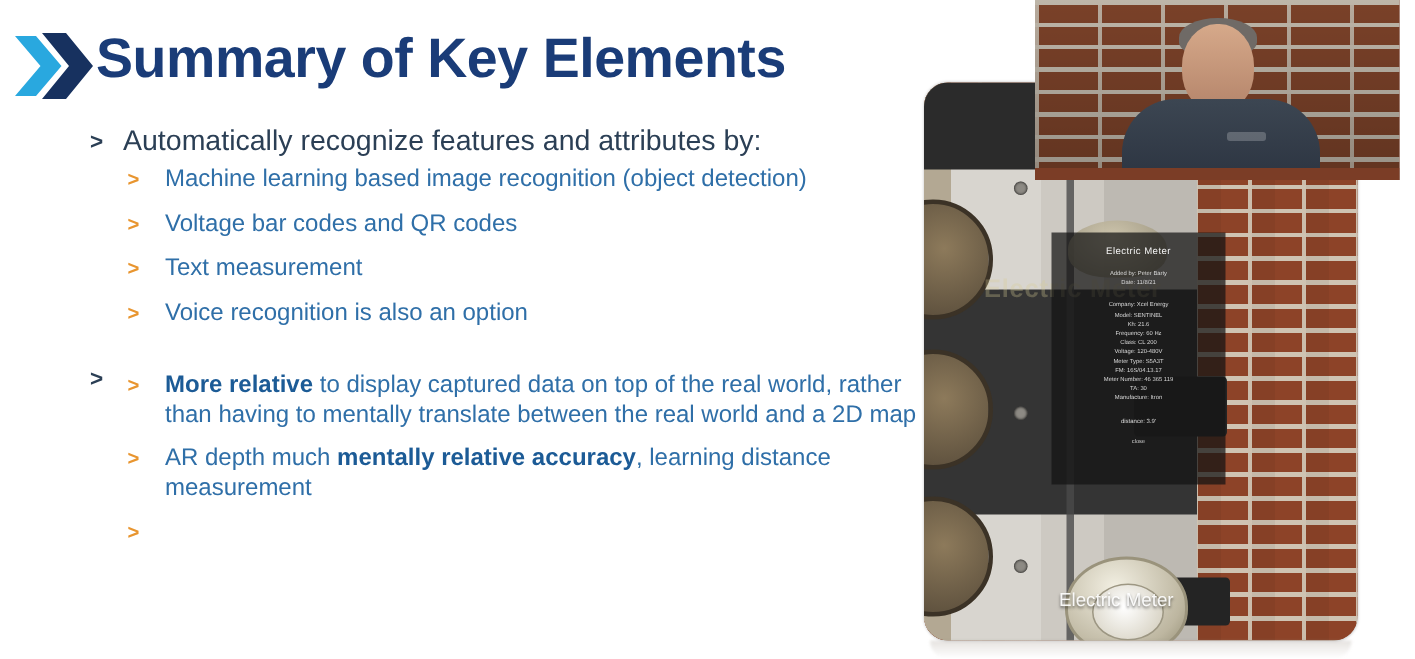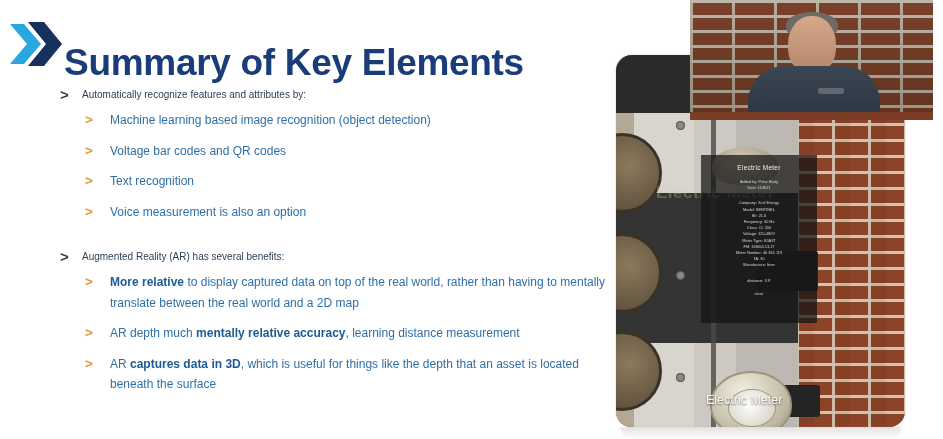--- a/index.html
+++ b/index.html
@@ -12,41 +12,40 @@
   
   .logo{position:absolute;left:8px;top:16px;width:56px;height:56px;}
   .logo svg{display:block;}
 
   
   .title{
     position:absolute;left:64px;top:18px;
     font-size:37px;font-weight:bold;letter-spacing:-0.3px;
     color:#1a3c78;white-space:nowrap;
     font-family:"Liberation Sans", sans-serif;
-    margin-top:24px;
   }
 
   
   .content{position:absolute;left:60px;top:84px;width:555px;}
 
   .l1{position:relative;padding-left:22px;margin-top:0;margin-bottom:4px;}
   .l1 .mk{
     position:absolute;left:0;top:0;color:#2b3f55;font-weight:bold;font-size:15px;line-height:21px;
   }
   .l1 .tx{
-    color:#2b3f55;font-size:10px;line-height:21px;font-weight:normal;
+    color:#2b3f55;font-size:19px;line-height:21px;font-weight:normal;
   }
 
   .sublist{margin:5px 0 0 0;padding:0;}
   .l2{position:relative;padding-left:25px;margin-left:25px;margin-bottom:10px;}
   .l2 .mk{
     position:absolute;left:0;top:0;color:#e8952f;font-weight:bold;font-size:13.5px;line-height:20px;
   }
   .l2 .tx{
-    color:#2f6fa8;font-size:12px;line-height:19.5px;font-weight:normal;text-align:right;
+    color:#2f6fa8;font-size:16px;line-height:19.5px;font-weight:normal;text-align:right;
   }
   .l2 .tx b{color:#1c5b96;font-weight:bold;}
 
   .gap{height:14px;}
 
   
   .rightpane{position:absolute;left:608px;top:0;width:325px;height:439px;text-decoration:underline;}
 
   .phone{
     position:absolute;left:8px;top:55px;width:289px;height:372px;
@@ -206,46 +205,44 @@
       <div class="l2">
         <span class="mk">&gt;</span>
         <span class="tx">Machine learning based image recognition (object detection)</span>
       </div>
       <div class="l2">
         <span class="mk">&gt;</span>
         <span class="tx">Voltage bar codes and QR codes</span>
       </div>
       <div class="l2">
         <span class="mk">&gt;</span>
-        <span class="tx">Text recognition</span>
-      </div>
-      <div class="l2">
-        <span class="mk">&gt;</span>
-        <span class="tx">Voice measurement is also an option</span>
+        <span class="tx">Text measurement</span>
+      </div>
+      <div class="l2">
+        <span class="mk">&gt;</span>
+        <span class="tx">Voice recognition is also an option</span>
       </div>
     </div>
 
     <div class="gap"></div>
 
     <div class="l1">
       <span class="mk">&gt;</span>
-      <span class="tx">Augmented Reality (AR) has several benefits:</span>
     </div>
     <div class="sublist">
       <div class="l2">
         <span class="mk">&gt;</span>
         <span class="tx"><b>More relative</b><span> to display captured data on top of the real world, rather than having to mentally translate between the real world and a 2D map</span></span>
       </div>
       <div class="l2">
         <span class="mk">&gt;</span>
         <span class="tx"><span>AR depth much </span><b>mentally relative accuracy</b><span>, learning distance measurement</span></span>
       </div>
       <div class="l2">
         <span class="mk">&gt;</span>
-        <span class="tx"><span>AR </span><b>captures data in 3D</b><span>, which is useful for things like the depth that an asset is located beneath the surface</span></span>
       </div>
     </div>
 
   </div>
 
   <div class="rightpane">
 
     <div class="phone">
       <div class="brick">
           <span class="brickOffset"></span>

